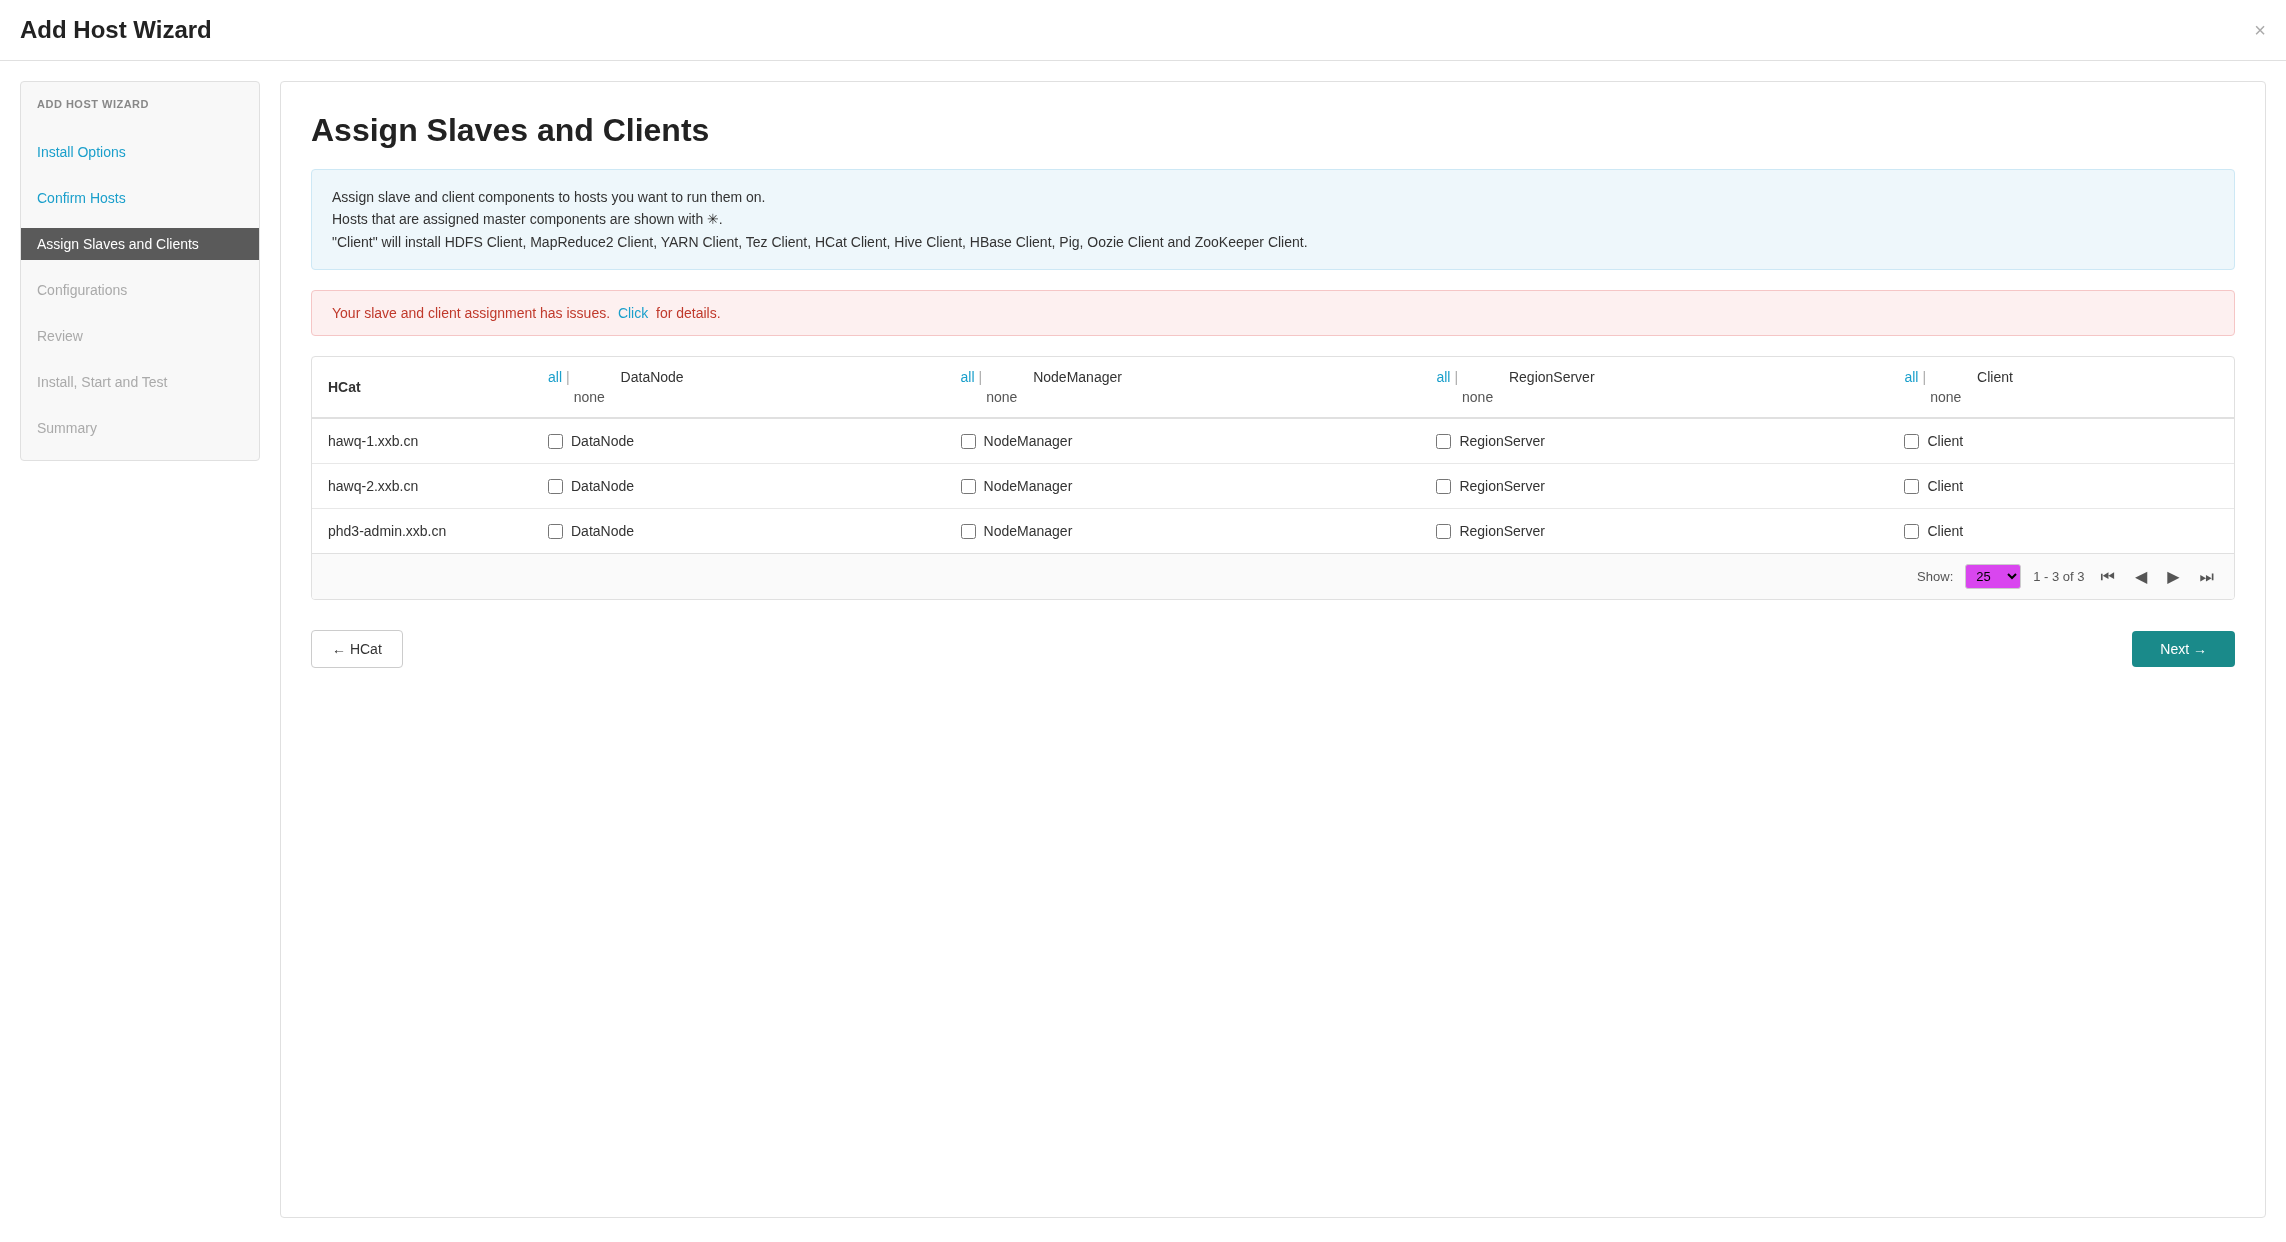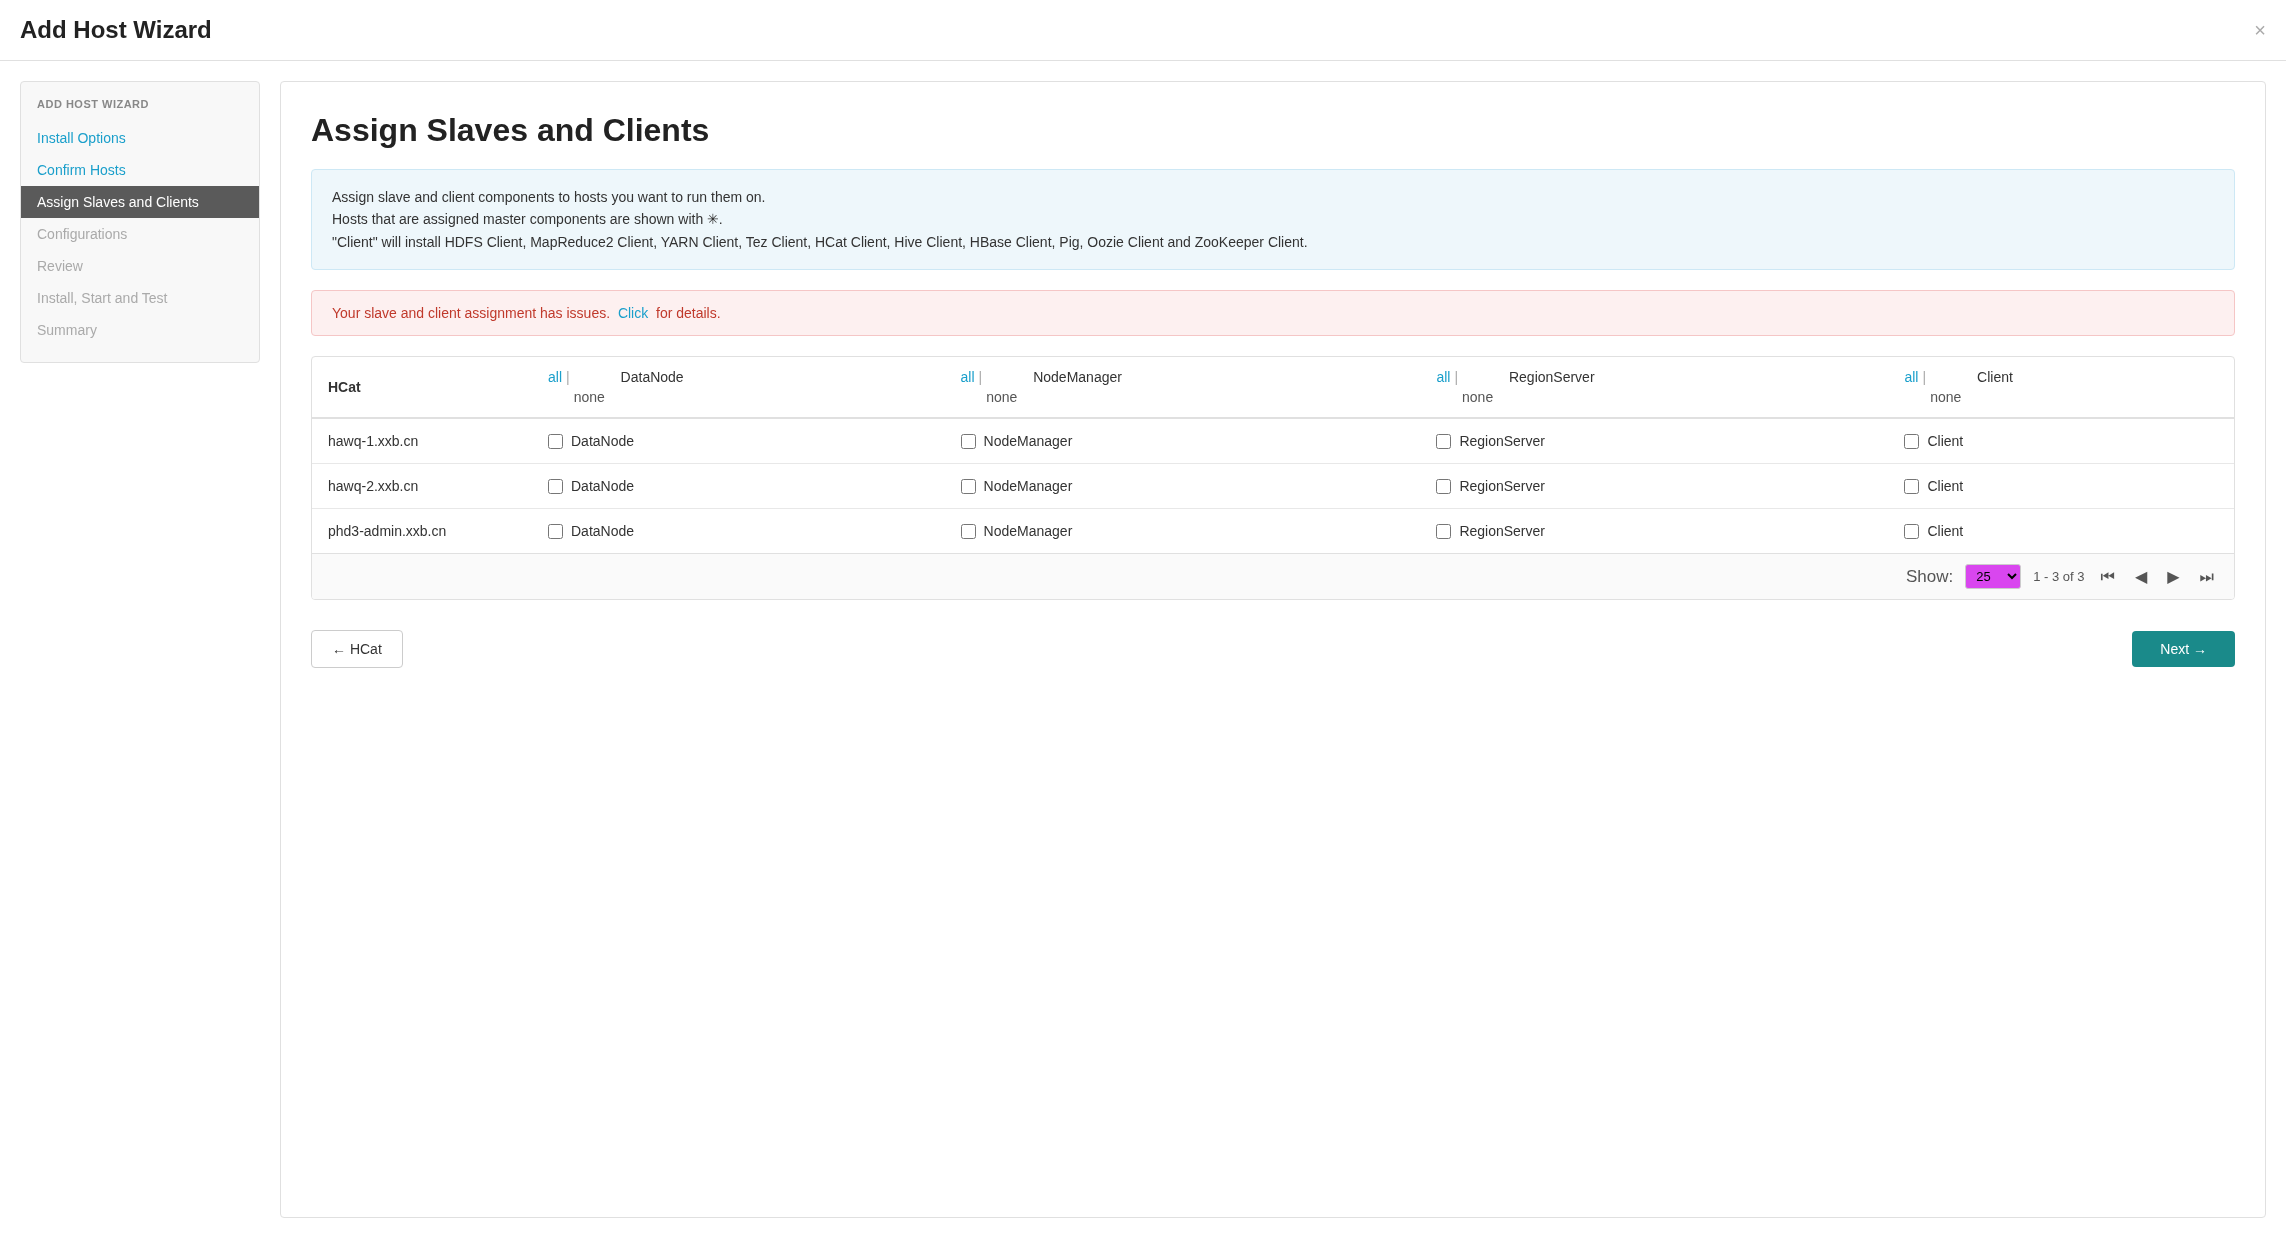--- a/index.html
+++ b/index.html
@@ -56,20 +56,21 @@
       color: #888;
       text-transform: uppercase;
       letter-spacing: 0.5px;
       padding: 0 16px 12px 16px;
     }
     .sidebar-item {
       padding: 8px 16px;
       cursor: pointer;
       font-size: 14px;
       color: #555;
+      margin-top: 14px;
     }
     .sidebar-item.active {
       background: #5a5a5a;
       color: #fff;
       font-weight: 500;
     }
     .sidebar-item.link {
       color: #1a9fcb;
     }
     .sidebar-item.disabled {
@@ -178,21 +179,21 @@
     .pagination-row {
       display: flex;
       align-items: center;
       justify-content: flex-end;
       padding: 10px 16px;
       border-top: 1px solid #e0e0e0;
       gap: 12px;
       background: #fafafa;
     }
     .show-label {
-      font-size: 17px;
+      font-size: 13px;
       color: #555;
     }
     .page-size-select {
       border: 1px solid #ccc;
       border-radius: 3px;
       padding: 3px 6px;
       font-size: 13px;
       background: #d946ef;
       cursor: pointer;
     }

